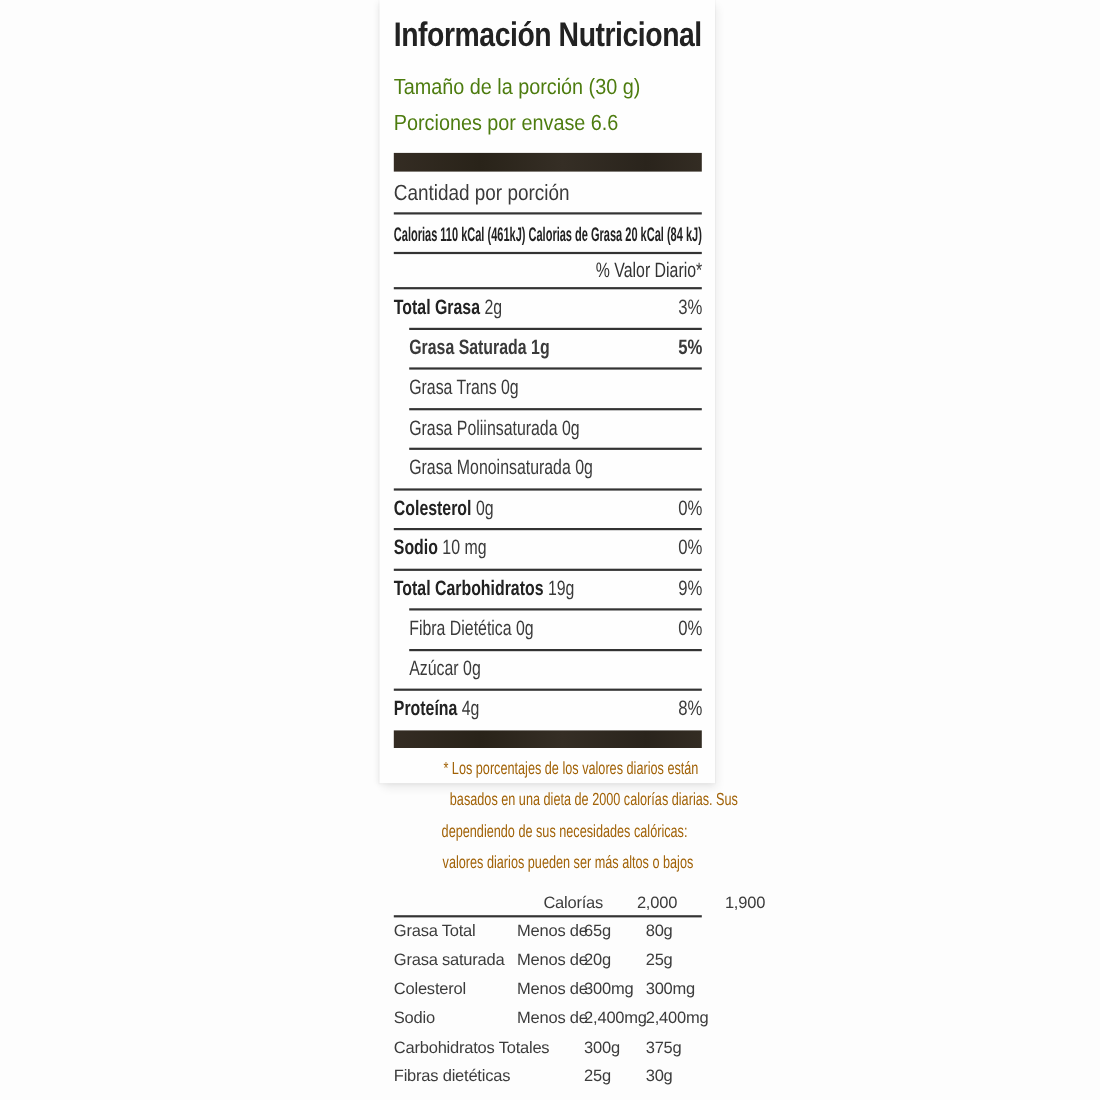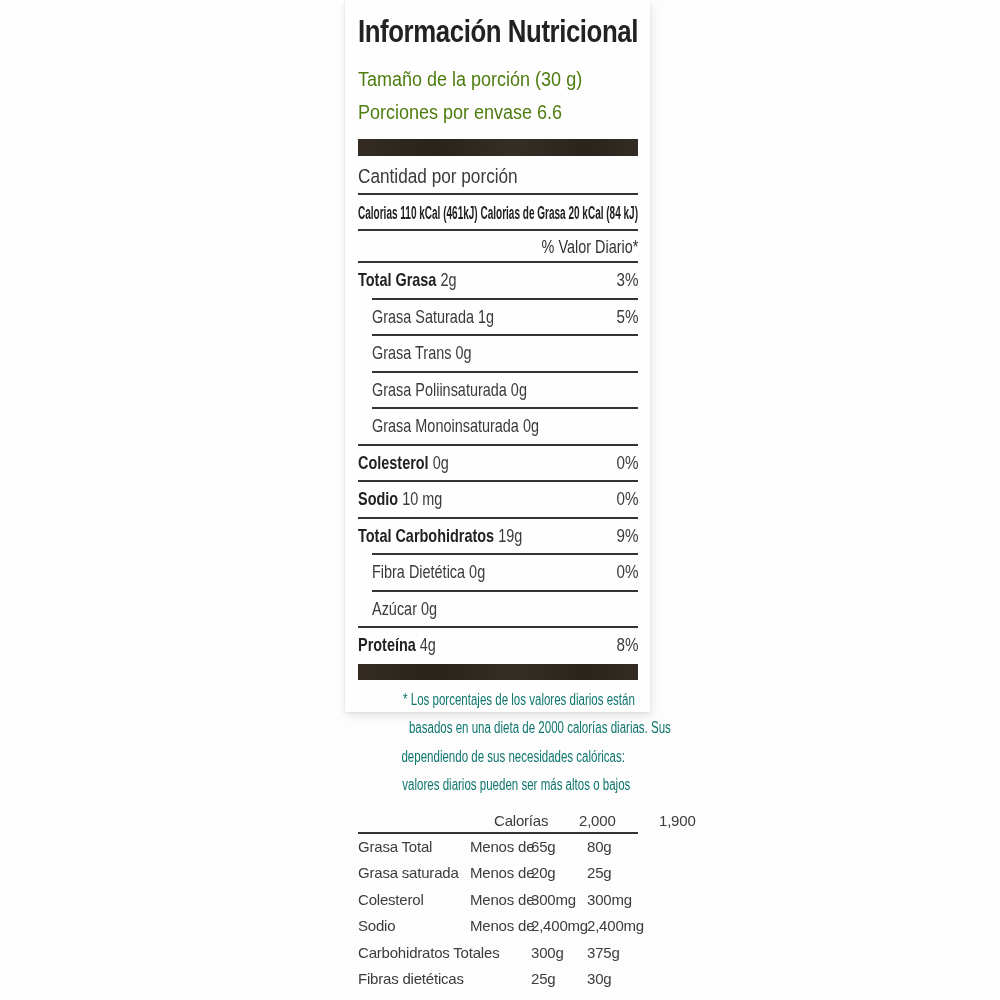--- a/index.html
+++ b/index.html
@@ -23,21 +23,21 @@
   .amount { font-size:20px; line-height:30px; margin-top:5px; padding-bottom:2px;
     border-bottom:2px solid #333; color:#3a3a3a; }
   .calrow { height:36px; line-height:36px; border-bottom:2px solid #333; }
   .calrow .fitspan { font-weight:bold; font-size:18px; color:#222; }
   .vdrow { height:32px; line-height:32px; border-bottom:2px solid #333; text-align:right; font-size:19px; }
   .nrow { position:relative; height:34.5px; line-height:34.5px; font-size:19px; color:#3a3a3a; }
   .nrow .dv { position:absolute; right:0; top:0; height:34.5px; line-height:34.5px; }
   .sep { border-top:2px solid #333; }
   .b { font-weight:bold; color:#222; }
   .footnote { margin-top:6px; }
-  .fnline { text-align:center; font-size:16px; line-height:28.5px; color:#0f766e;text-decoration:underline; }
+  .fnline { text-align:center; font-size:16px; line-height:28.5px; color:#a16207;text-decoration:underline; }
   .reftable { margin-top:8px; }
   .trow { display:grid; grid-template-columns:112px 61px 56px 1fr; height:26.5px;
     line-height:26.5px; font-size:15px; color:#3c3c3c; }
   .trow.head { border-bottom:2px solid #333; height:26px;gap:24px; }
   .tcell { white-space:nowrap; letter-spacing:-.2px; }
 </style>
 </head>
 <body>
 
 <div class="stage">
@@ -64,21 +64,21 @@
       <span class="fitspan" style="transform: scaleX(0.556332);">Calorias 110 kCal (461kJ) Calorias de Grasa 20 kCal (84 kJ)</span>
     </div>
 
     <div class="vdrow">
       <span class="fitspan origin-right" style="transform: scaleX(0.76);">% Valor Diario*</span>
     </div>
 
     <div>
         <div class="nrow"><span class="fitspan" style="transform: scaleX(0.76);"><span class="b">Total Grasa</span><span> 2g</span></span><span class="dv"><span class="fitspan origin-right" style="transform: scaleX(0.8);">3%</span></span></div>
         <div class="sep" style="margin-left: 14px;"></div>
-        <div class="nrow" style="padding-left: 14px;"><span class="fitspan" style="transform: scaleX(0.76);"><span>Grasa Saturada</span><span> 1g</span></span><span class="dv"><span class="fitspan origin-right" style="transform: scaleX(0.8);">5%</span></span></div>
+        <div class="nrow" style="padding-left: 14px; font-weight: bold;"><span class="fitspan" style="transform: scaleX(0.76);"><span>Grasa Saturada</span><span> 1g</span></span><span class="dv"><span class="fitspan origin-right" style="transform: scaleX(0.8);">5%</span></span></div>
         <div class="sep" style="margin-left: 14px;"></div>
         <div class="nrow" style="padding-left: 14px;"><span class="fitspan" style="transform: scaleX(0.76);"><span>Grasa Trans</span><span> 0g</span></span></div>
         <div class="sep" style="margin-left: 14px;"></div>
         <div class="nrow" style="padding-left: 14px;"><span class="fitspan" style="transform: scaleX(0.76);"><span>Grasa Poliinsaturada</span><span> 0g</span></span></div>
         <div class="sep" style="margin-left: 14px;"></div>
         <div class="nrow" style="padding-left: 14px;"><span class="fitspan" style="transform: scaleX(0.76);"><span>Grasa Monoinsaturada</span><span> 0g</span></span></div>
         <div class="sep"></div>
         <div class="nrow"><span class="fitspan" style="transform: scaleX(0.76);"><span class="b">Colesterol</span><span> 0g</span></span><span class="dv"><span class="fitspan origin-right" style="transform: scaleX(0.8);">0%</span></span></div>
         <div class="sep"></div>
         <div class="nrow"><span class="fitspan" style="transform: scaleX(0.76);"><span class="b">Sodio</span><span> 10 mg</span></span><span class="dv"><span class="fitspan origin-right" style="transform: scaleX(0.8);">0%</span></span></div>

